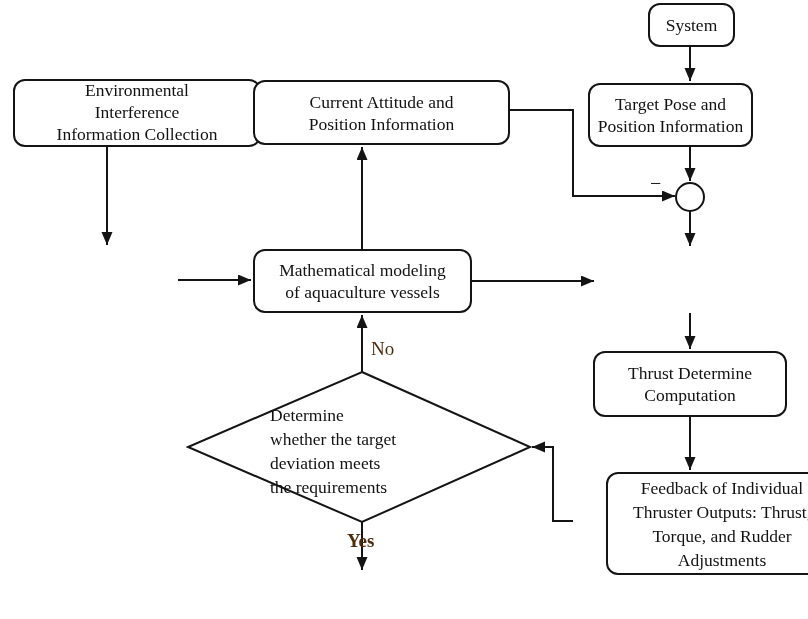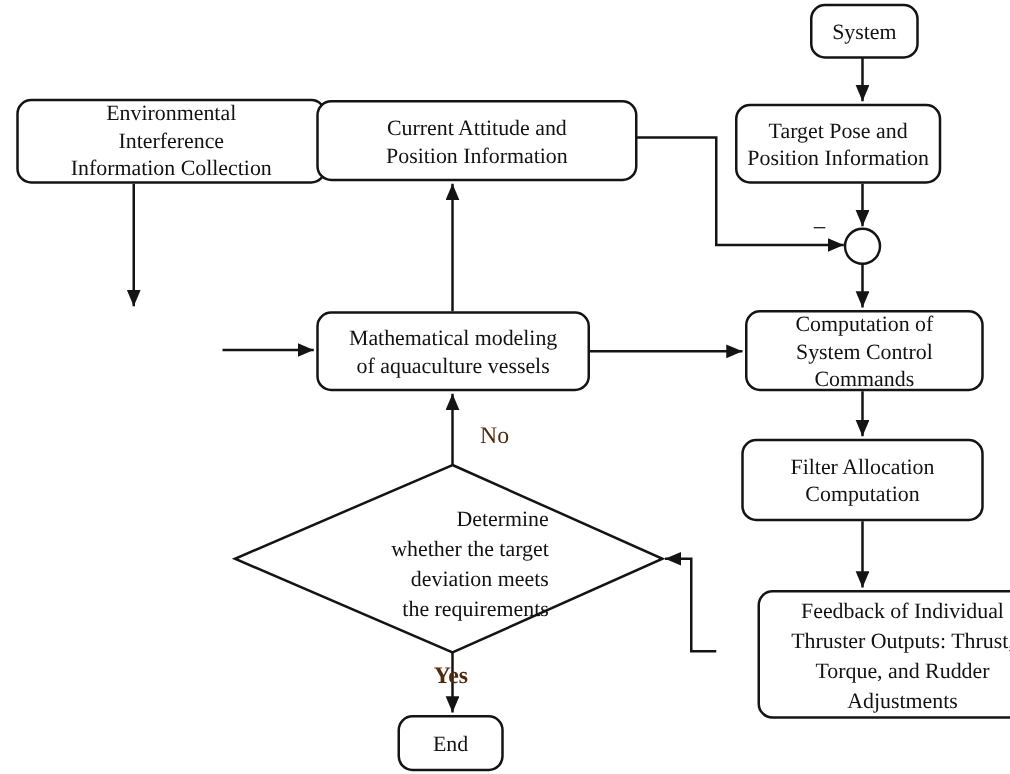--- a/index.html
+++ b/index.html
@@ -32,33 +32,33 @@
   #n-start    { left: 648px; top: 3px;   width: 87px;  height: 44px; }
   #n-target   { left: 588px; top: 83px;  width: 165px; height: 64px; }
   #n-filter   { left: 39px;  top: 247px; width: 139px; height: 65px; }
   #n-math     { left: 253px; top: 249px; width: 219px; height: 64px; }
   #n-commands { left: 596px; top: 248px; width: 191px; height: 65px; }
   #n-thrust   { left: 593px; top: 351px; width: 194px; height: 66px; }
   #n-feedback { left: 573px; top: 472px; width: 232px; height: 103px; line-height: 24px; margin-left: 33px; }
   #n-end      { left: 318px; top: 572px; width: 85px;  height: 45px; }
   .diamond-label {
     position: absolute;
-    left: 259px; top: 403px;
+    left: 270px; top: 403px;
     width: 180px; height: 96px;
-    text-align: right;
+    text-align: left;
     font-size: 17.5px;
     line-height: 24px;
     white-space: pre-line;
   }
   .edge-label {
     position: absolute;
     font-size: 19px;
     color: #4f2b0e;
   }
-  #lbl-no  { left: 371px; top: 338px; margin-left: 13px; }
+  #lbl-no  { left: 371px; top: 338px; }
   #lbl-yes { left: 347px; top: 530px; font-weight: bold; }
   #lbl-minus {
     position: absolute;
     left: 650px; top: 172px;
     font-size: 20px;
     color: #141414;
   }
 </style>
 </head>
 <body>
@@ -109,41 +109,33 @@
     <span class="node-label">Target Pose and
 Position Information</span>
   </div>
 
 
   <div class="node" id="n-math">
     <span class="node-label">Mathematical modeling
 of aquaculture vessels</span>
   </div>
 
-  <div class="node" id="n-commands">
-    <span class="node-label">Computation of
-System Control
-Commands</span>
-  </div>
 
   <div class="node" id="n-thrust">
-    <span class="node-label">Filter Allocation
+    <span class="node-label">Thrust Determine
 Computation</span>
   </div>
 
   <div class="node" id="n-feedback">
     <span class="node-label">Feedback of Individual
 Thruster Outputs: Thrust,
 Torque, and Rudder
 Adjustments</span>
   </div>
 
-  <div class="node" id="n-end">
-    <span class="node-label">End</span>
-  </div>
 
   <div class="diamond-label">Determine
 whether the target
 deviation meets
 the requirements</div>
 
   <span class="edge-label" id="lbl-no">No</span>
   <span class="edge-label" id="lbl-yes">Yes</span>
   <span id="lbl-minus">−</span>
 

